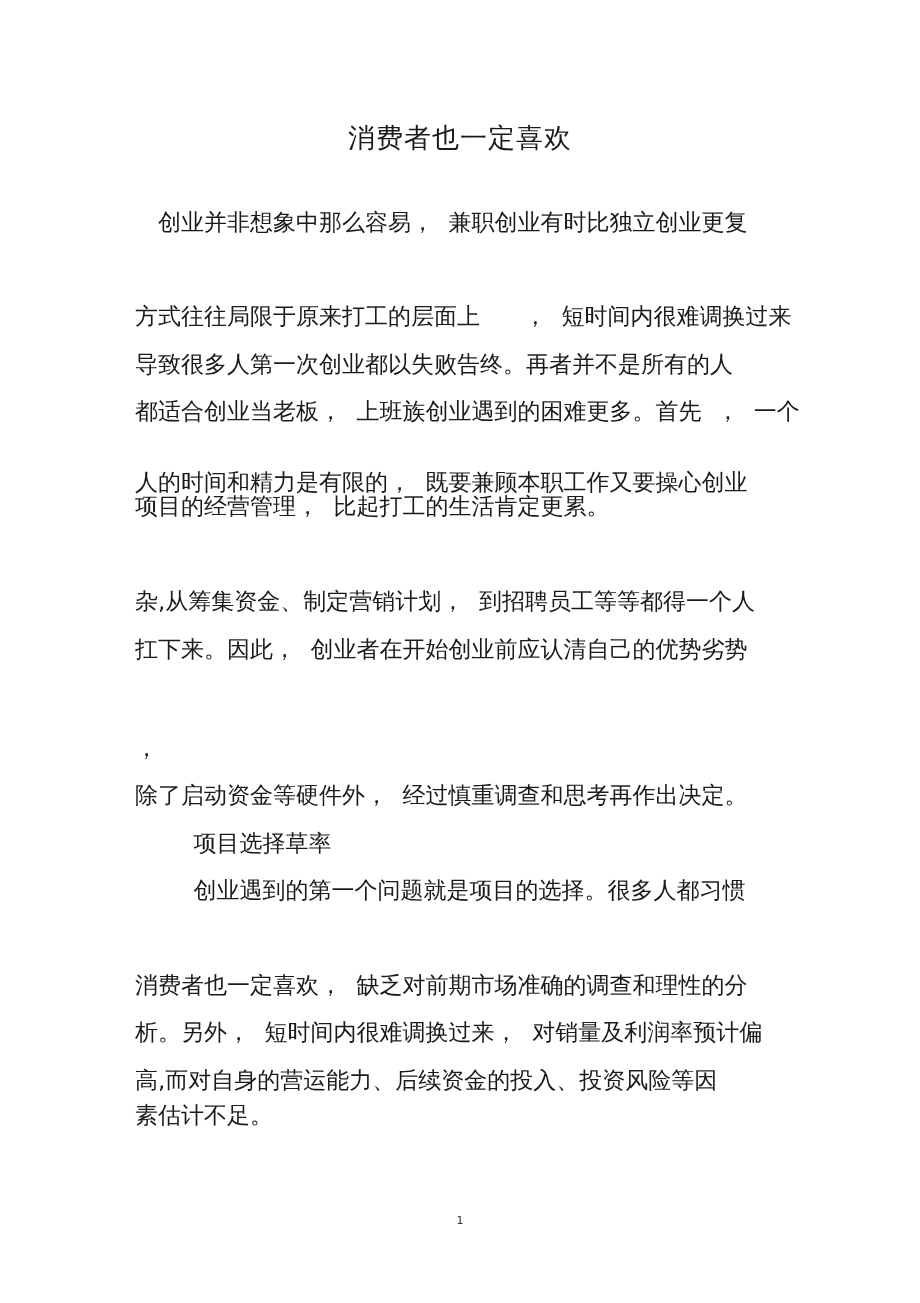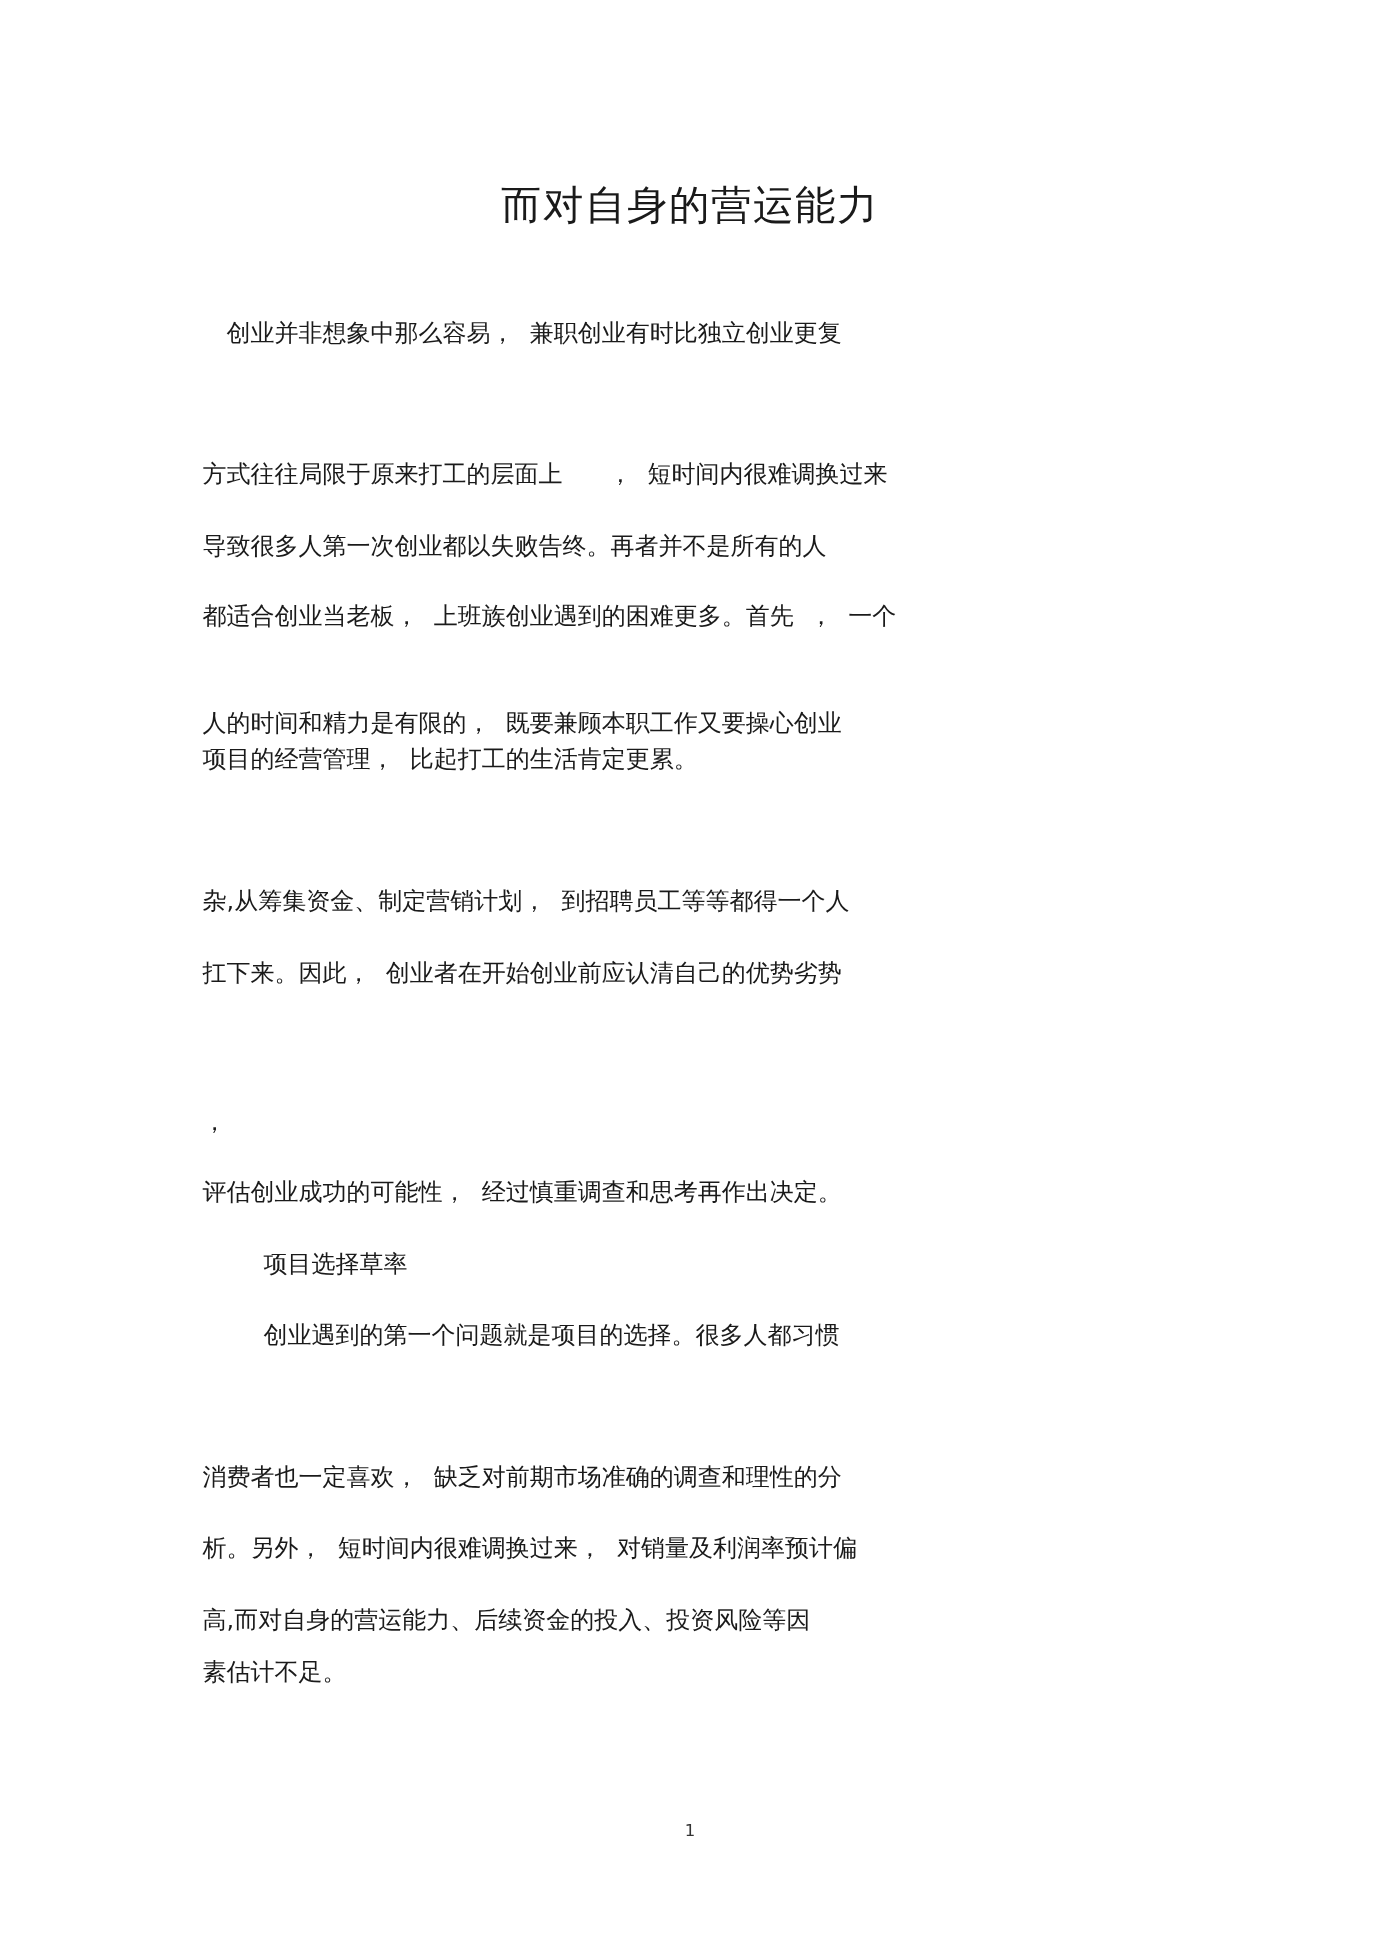--- a/index.html
+++ b/index.html
@@ -30,53 +30,53 @@
       text-align: center;
       font-size: 27px;
       line-height: 40px;
       letter-spacing: 1px;
       color: #1a1a1a;
       white-space: nowrap;
     }
     .line {
       position: absolute;
       left: 135px;
-      font-size: 16px;
+      font-size: 23px;
       line-height: 30px;
       white-space: pre;
       color: #1a1a1a;
     }
     .page-number {
       position: absolute;
       left: 0;
       width: 920px;
       top: 1213px;
       text-align: center;
       font-size: 11px;
       line-height: 16px;
       color: #333333;
     }
   </style>
 </head>
 <body>
 
 <div class="page">
-  <div class="title">而对自身的营运能力</div>
+  <div class="title">消费者也一定喜欢</div>
 
   <div class="line" style="top:207px">　创业并非想象中那么容易，  兼职创业有时比独立创业更复</div>
   <div class="line" style="top:301px">方式往往局限于原来打工的层面上      ，  短时间内很难调换过来</div>
   <div class="line" style="top:349px">导致很多人第一次创业都以失败告终。再者并不是所有的人</div>
   <div class="line" style="top:396px">都适合创业当老板，  上班族创业遇到的困难更多。首先  ，  一个</div>
   <div class="line" style="top:467px">人的时间和精力是有限的，  既要兼顾本职工作又要操心创业</div>
   <div class="line" style="top:491px">项目的经营管理，  比起打工的生活肯定更累。</div>
 
   <div class="line" style="top:586px">杂,从筹集资金、制定营销计划，  到招聘员工等等都得一个人</div>
   <div class="line" style="top:634px">扛下来。因此，  创业者在开始创业前应认清自己的优势劣势</div>
   <div class="line" style="top:733px">，</div>
-  <div class="line" style="top:780px">评估创业成功的可能性，  经过慎重调查和思考再作出决定。</div>
+  <div class="line" style="top:780px">除了启动资金等硬件外，  经过慎重调查和思考再作出决定。</div>
 
   <div class="line" style="top:828px">        项目选择草率</div>
 
   <div class="line" style="top:875px">        创业遇到的第一个问题就是项目的选择。很多人都习惯</div>
   <div class="line" style="top:970px">消费者也一定喜欢，  缺乏对前期市场准确的调查和理性的分</div>
   <div class="line" style="top:1017px">析。另外，  短时间内很难调换过来，  对销量及利润率预计偏</div>
   <div class="line" style="top:1065px">高,而对自身的营运能力、后续资金的投入、投资风险等因</div>
   <div class="line" style="top:1100px">素估计不足。</div>
 
   <div class="page-number">1</div>

